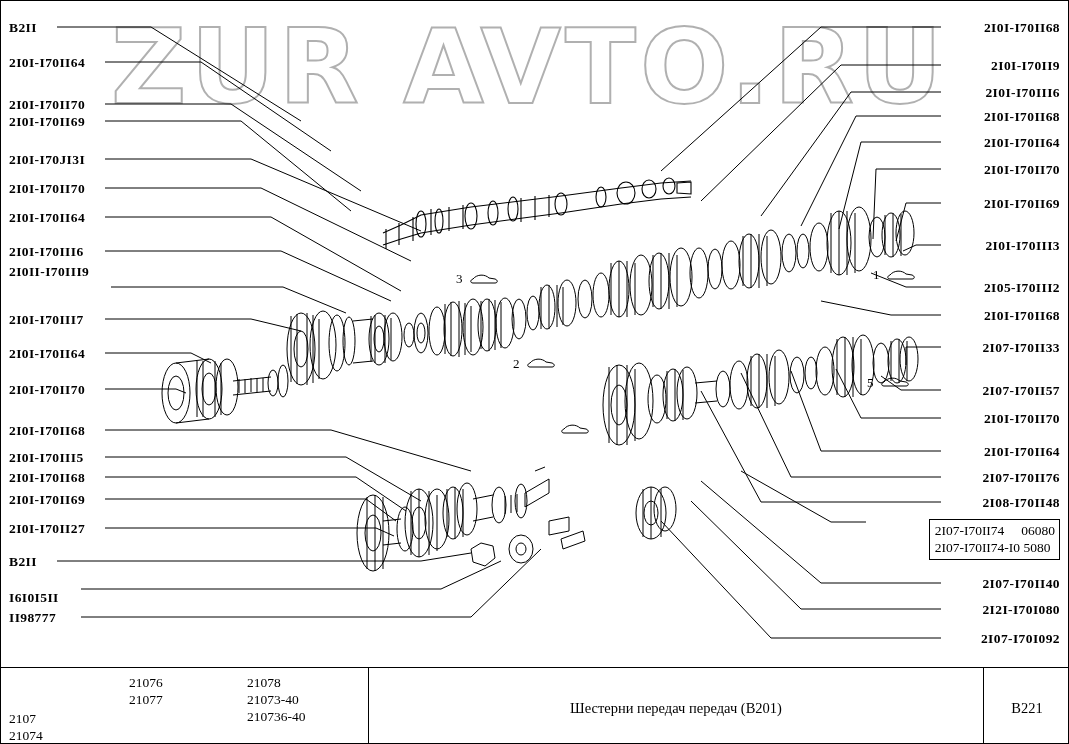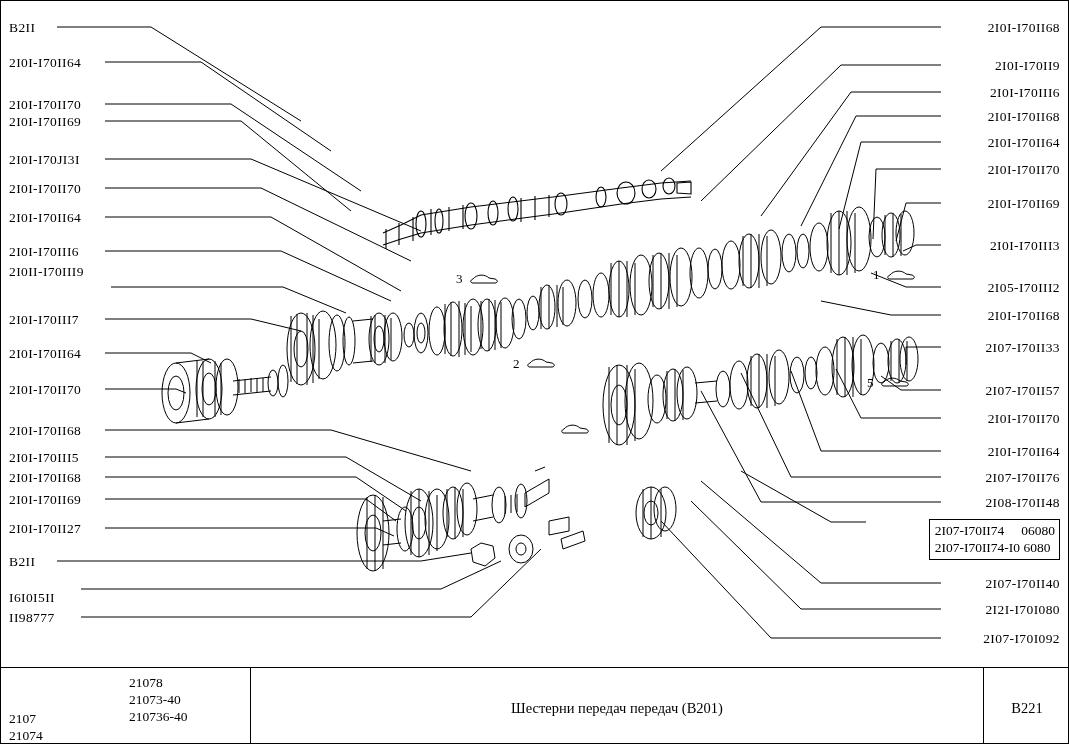--- a/index.html
+++ b/index.html
@@ -35,20 +35,21 @@
   }
   
   .labels{position:absolute;top:0;left:0;width:100%;height:660px;}
   .lbl{
     position:absolute;
     font-size:13.5px;
     font-family:"Liberation Serif", serif;
     letter-spacing:0.4px;
     white-space:nowrap;
     line-height:14px;
+    font-weight:bold;
   }
   .lbl.left{left:8px;text-align:left;}
   .lbl.right{right:8px;text-align:right;}
   
   .boxed{
     position:absolute;
     right:8px;
     border:1px solid #000;
     padding:2px 4px 3px 5px;
     font-size:13.5px;
@@ -96,20 +97,21 @@
     position:absolute;
     font-size:13px;
     font-family:"Liberation Serif", serif;
   }
 </style>
 </head>
 <body>
 
 <div id="sheet">
 
+  <div class="watermark">ZUR AVTO.RU</div>
 
   <svg id="drawing" viewBox="0 0 1069 660" xmlns="http://www.w3.org/2000/svg">
     <g fill="none" stroke="#000" stroke-width="1">
 
       <path d="M56,26 H150 L300,120"></path>
       <path d="M104,61 H200 L330,150"></path>
       <path d="M104,103 H230 L360,190"></path>
       <path d="M104,120 H240 L350,210"></path>
       <path d="M104,158 H250 L420,230"></path>
       <path d="M104,187 H260 L410,260"></path>
@@ -343,32 +345,34 @@
     <div class="lbl right" style="top:411px">2I0I-I70II70</div>
     <div class="lbl right" style="top:444px">2I0I-I70II64</div>
     <div class="lbl right" style="top:470px">2I07-I70II76</div>
     <div class="lbl right" style="top:495px">2I08-I70II48</div>
     <div class="lbl right" style="top:576px">2I07-I70II40</div>
     <div class="lbl right" style="top:602px">2I2I-I70I080</div>
     <div class="lbl right" style="top:631px">2I07-I70I092</div>
 
     <div class="boxed" style="top:518px">
       <div>2I07-I70II74     06080</div>
-      <div>2I07-I70II74-I0 6080</div>
+      <div>2I07-I70II74-I0 5080</div>
     </div>
 
     <div class="callout" style="left:455px;top:270px">3</div>
     <div class="callout" style="left:512px;top:355px">2</div>
     <div class="callout" style="left:872px;top:266px">1</div>
     <div class="callout" style="left:866px;top:374px">5</div>
   </div>
 
   <div class="titleblock">
     <div class="tb-cell tb-models">2107
 21074</div>
+    <div class="tb-cell tb-models2">21076
+21077</div>
     <div class="tb-cell tb-models3">21078
 21073-40
 210736-40</div>
     <div class="tb-cell tb-title">Шестерни передач передач (B201)</div>
     <div class="tb-cell tb-code">B221</div>
   </div>
 
 </div>
 
 </body></html>

